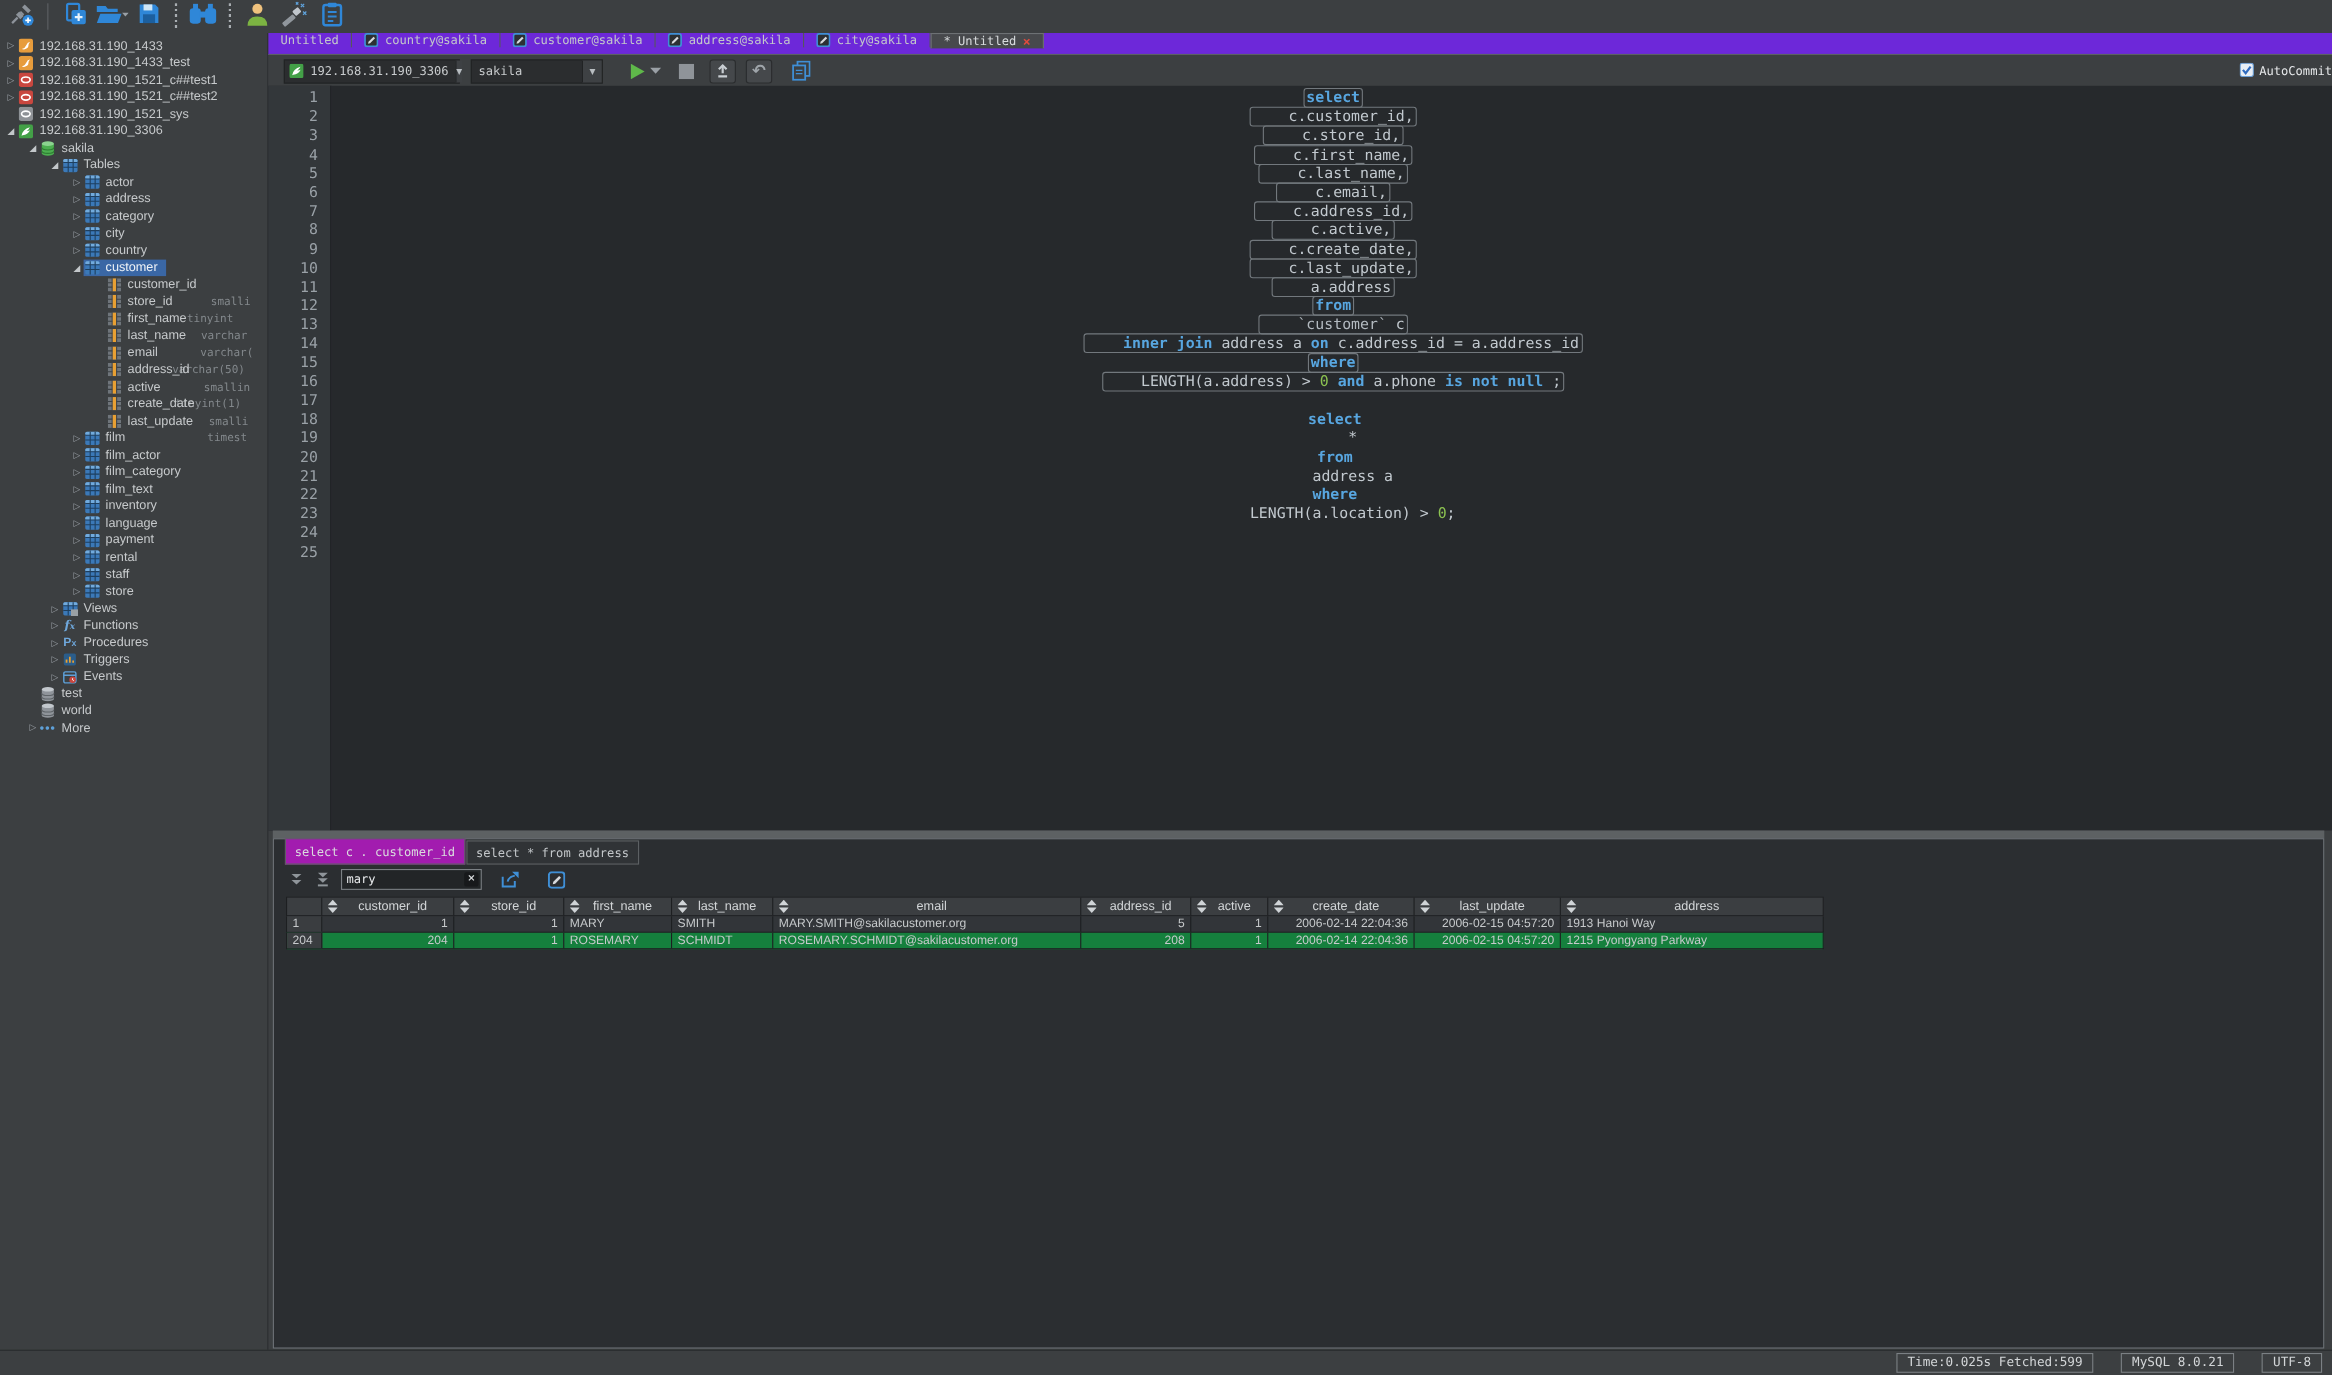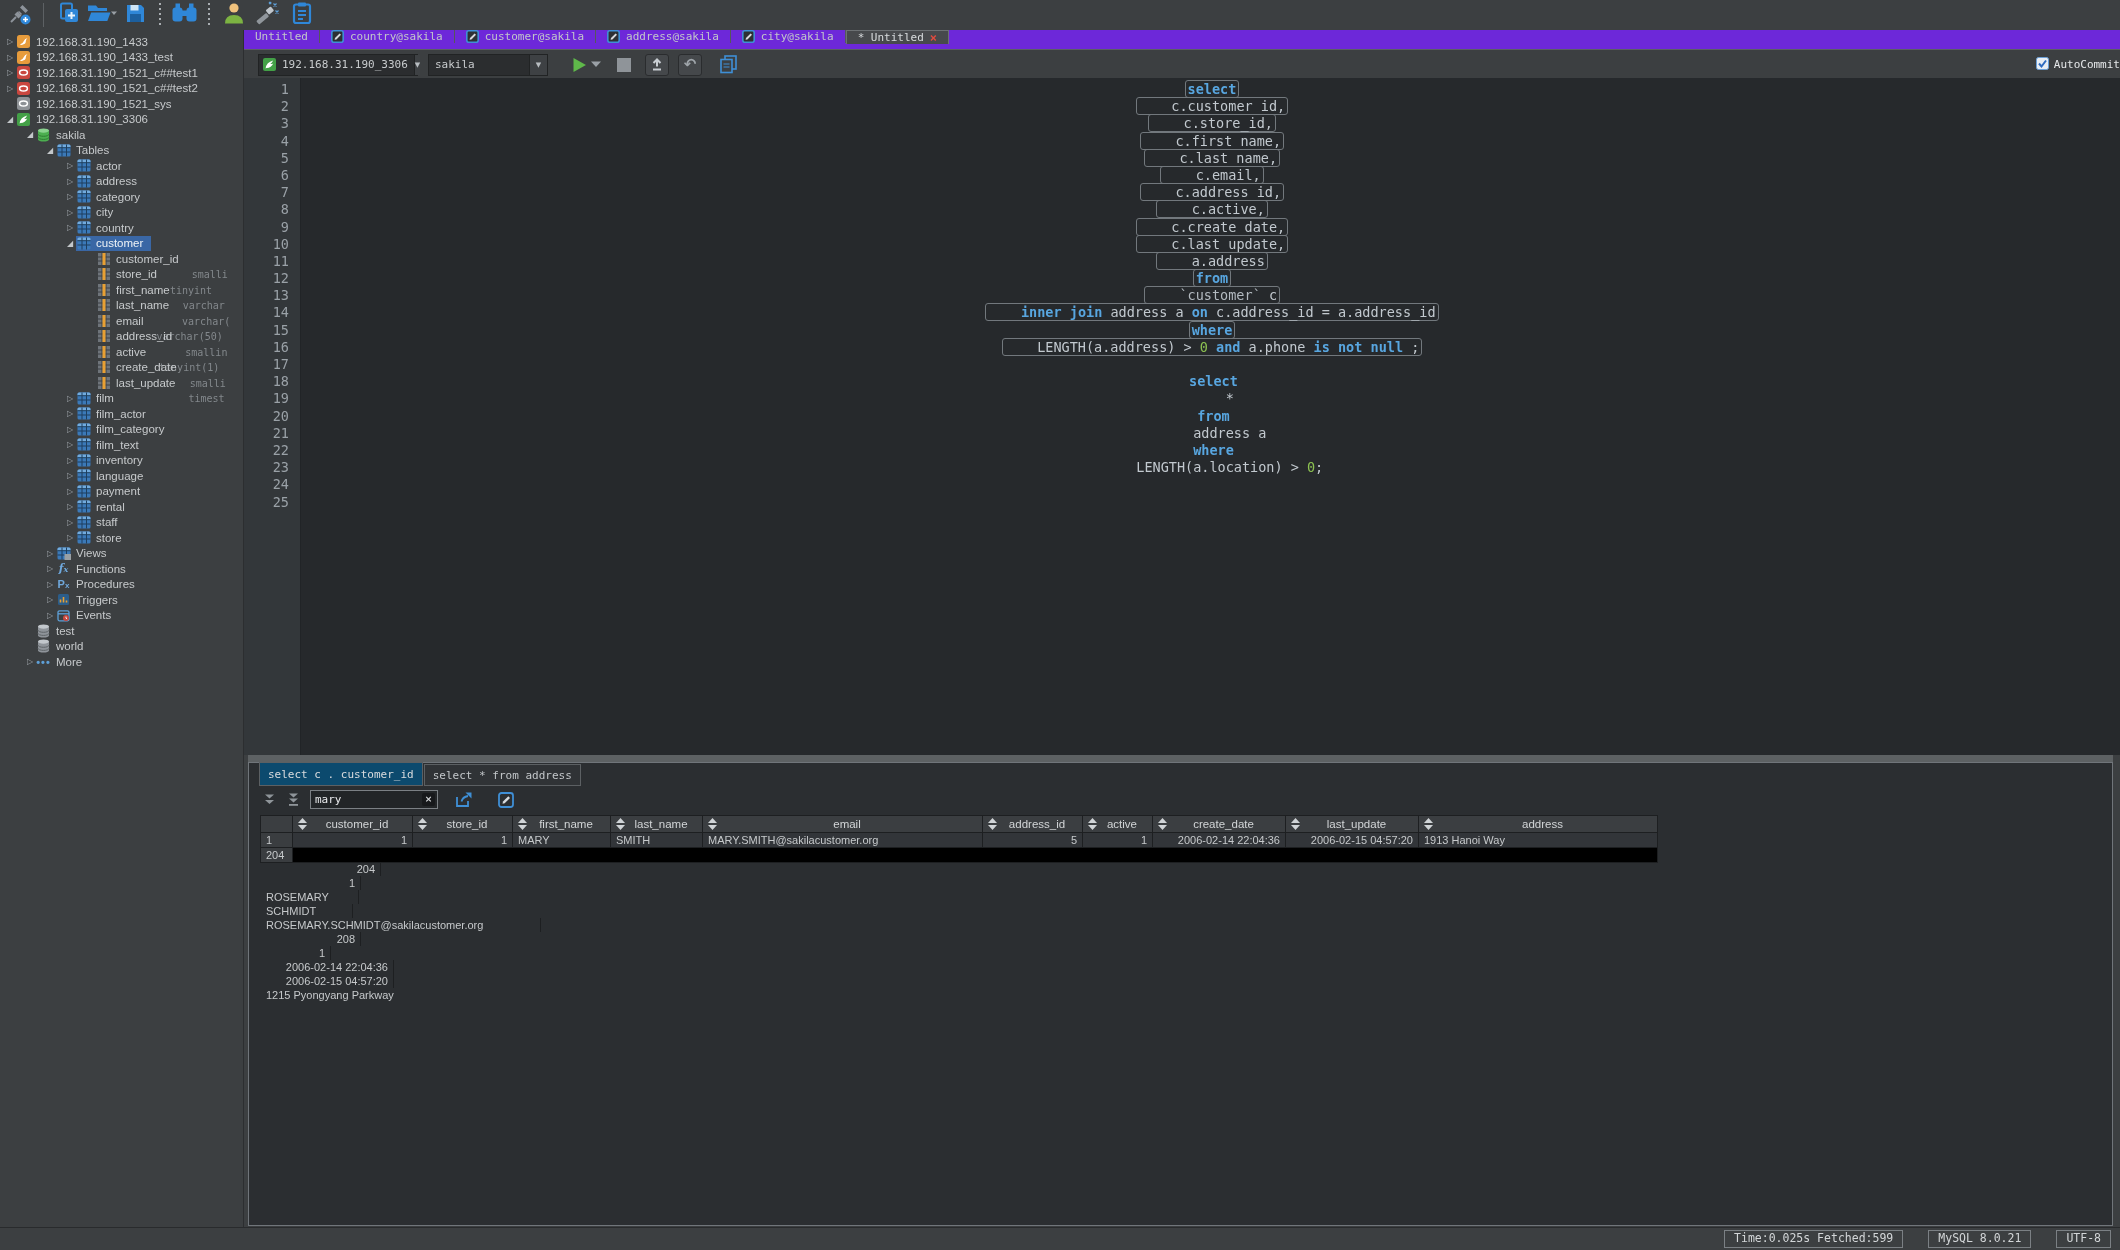--- a/index.html
+++ b/index.html
@@ -48,35 +48,35 @@
   .c-k{color:#58a6e0;font-weight:bold;}
   .c-i{color:#c2c9cf;}
   .c-n{color:#8cc251;}
   .c-s{color:#b3bac0;}
   
   .splitter{position:absolute;left:4px;right:7px;top:725px;height:7px;background:#5d6163;cursor:row-resize;}
   .results{position:absolute;left:4px;right:7px;top:732px;bottom:2px;background:#2b2e31;border:1px solid #70757a;}
   .rtabs{height:23px;display:flex;align-items:flex-end;padding-left:10px;}
   .rtab{display:flex;align-items:center;height:20px;padding:0 8px;font:11px "DejaVu Sans Mono",monospace;
     color:#c3c7ca;border:1px solid #5c6063;background:#303336;margin-right:1px;cursor:pointer;}
-  .rtab.active{background:#0c4a6e;color:#dadcde;height:22px;}
+  .rtab.active{background:#a21caf;color:#dadcde;height:22px;}
   .rtoolbar{height:27px;display:flex;align-items:center;gap:9px;padding-left:13px;}
   .filter{width:126px;height:17px;background:#222527;border:1px solid #7b8084;display:flex;align-items:center;}
   .filter input{flex:1;min-width:0;background:transparent;border:0;outline:0;padding:0 4px;
     font:11px "DejaVu Sans Mono",monospace;color:#e8eaec;}
   .fclear{width:13px;height:13px;flex:none;background:#17191b;color:#d6d9db;border-radius:2px;
     font:bold 9px/13px "DejaVu Sans",sans-serif;text-align:center;margin-right:2px;cursor:pointer;}
   .grid{margin:2px 0 0 11px;display:inline-block;}
   .ghead{display:flex;background:#3b3e41;border:1px solid #1d1f21;}
   .gcell{box-sizing:border-box;height:16px;border-right:1px solid #1d1f21;display:flex;align-items:center;
     padding:0 5px;font-size:11.5px;color:#d2d5d7;}
   .gcell:last-child{border-right:none;}
   .glabel{flex:1;text-align:center;}
   .grow{display:flex;border:1px solid #1d1f21;border-top:none;height:14px;}
-  .grow.r1{background:#323539;} .grow.r2{background:#000000;flex-direction:column;}
+  .grow.r1{background:#323539;} .grow.r2{background:#15803d;}
   .dcell{box-sizing:border-box;height:100%;border-right:1px solid #1d1f21;display:flex;align-items:center;
     padding:0 5px;font-size:11px;color:#c6c9cb;white-space:nowrap;overflow:hidden;}
   .dcell:last-child{border-right:none;}
   .dcell.right{justify-content:flex-end;}
   .dcell.rownum{background:#3a3d40;}
   
   .statusbar{position:absolute;left:0;right:0;bottom:0;height:22px;background:#3c3f41;border-top:1px solid #292b2d;
     display:flex;align-items:center;justify-content:flex-end;padding-right:9px;gap:5px;}
   .sseg{border:1px solid #7b8084;padding:0 9px;height:16px;line-height:15px;
     font:11.5px "DejaVu Sans Mono",monospace;color:#d3d6d8;margin-left:20px;}

